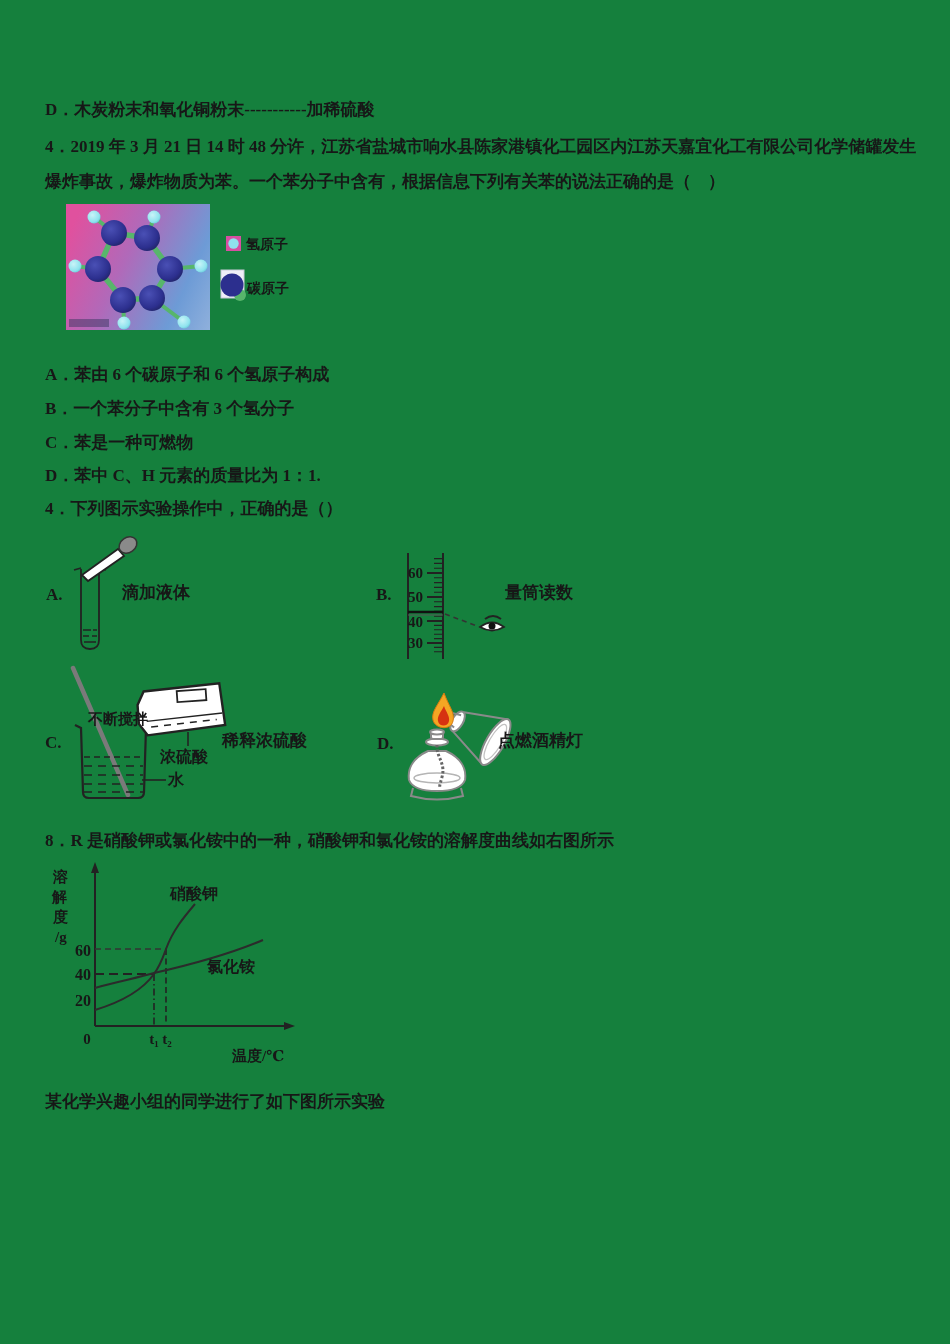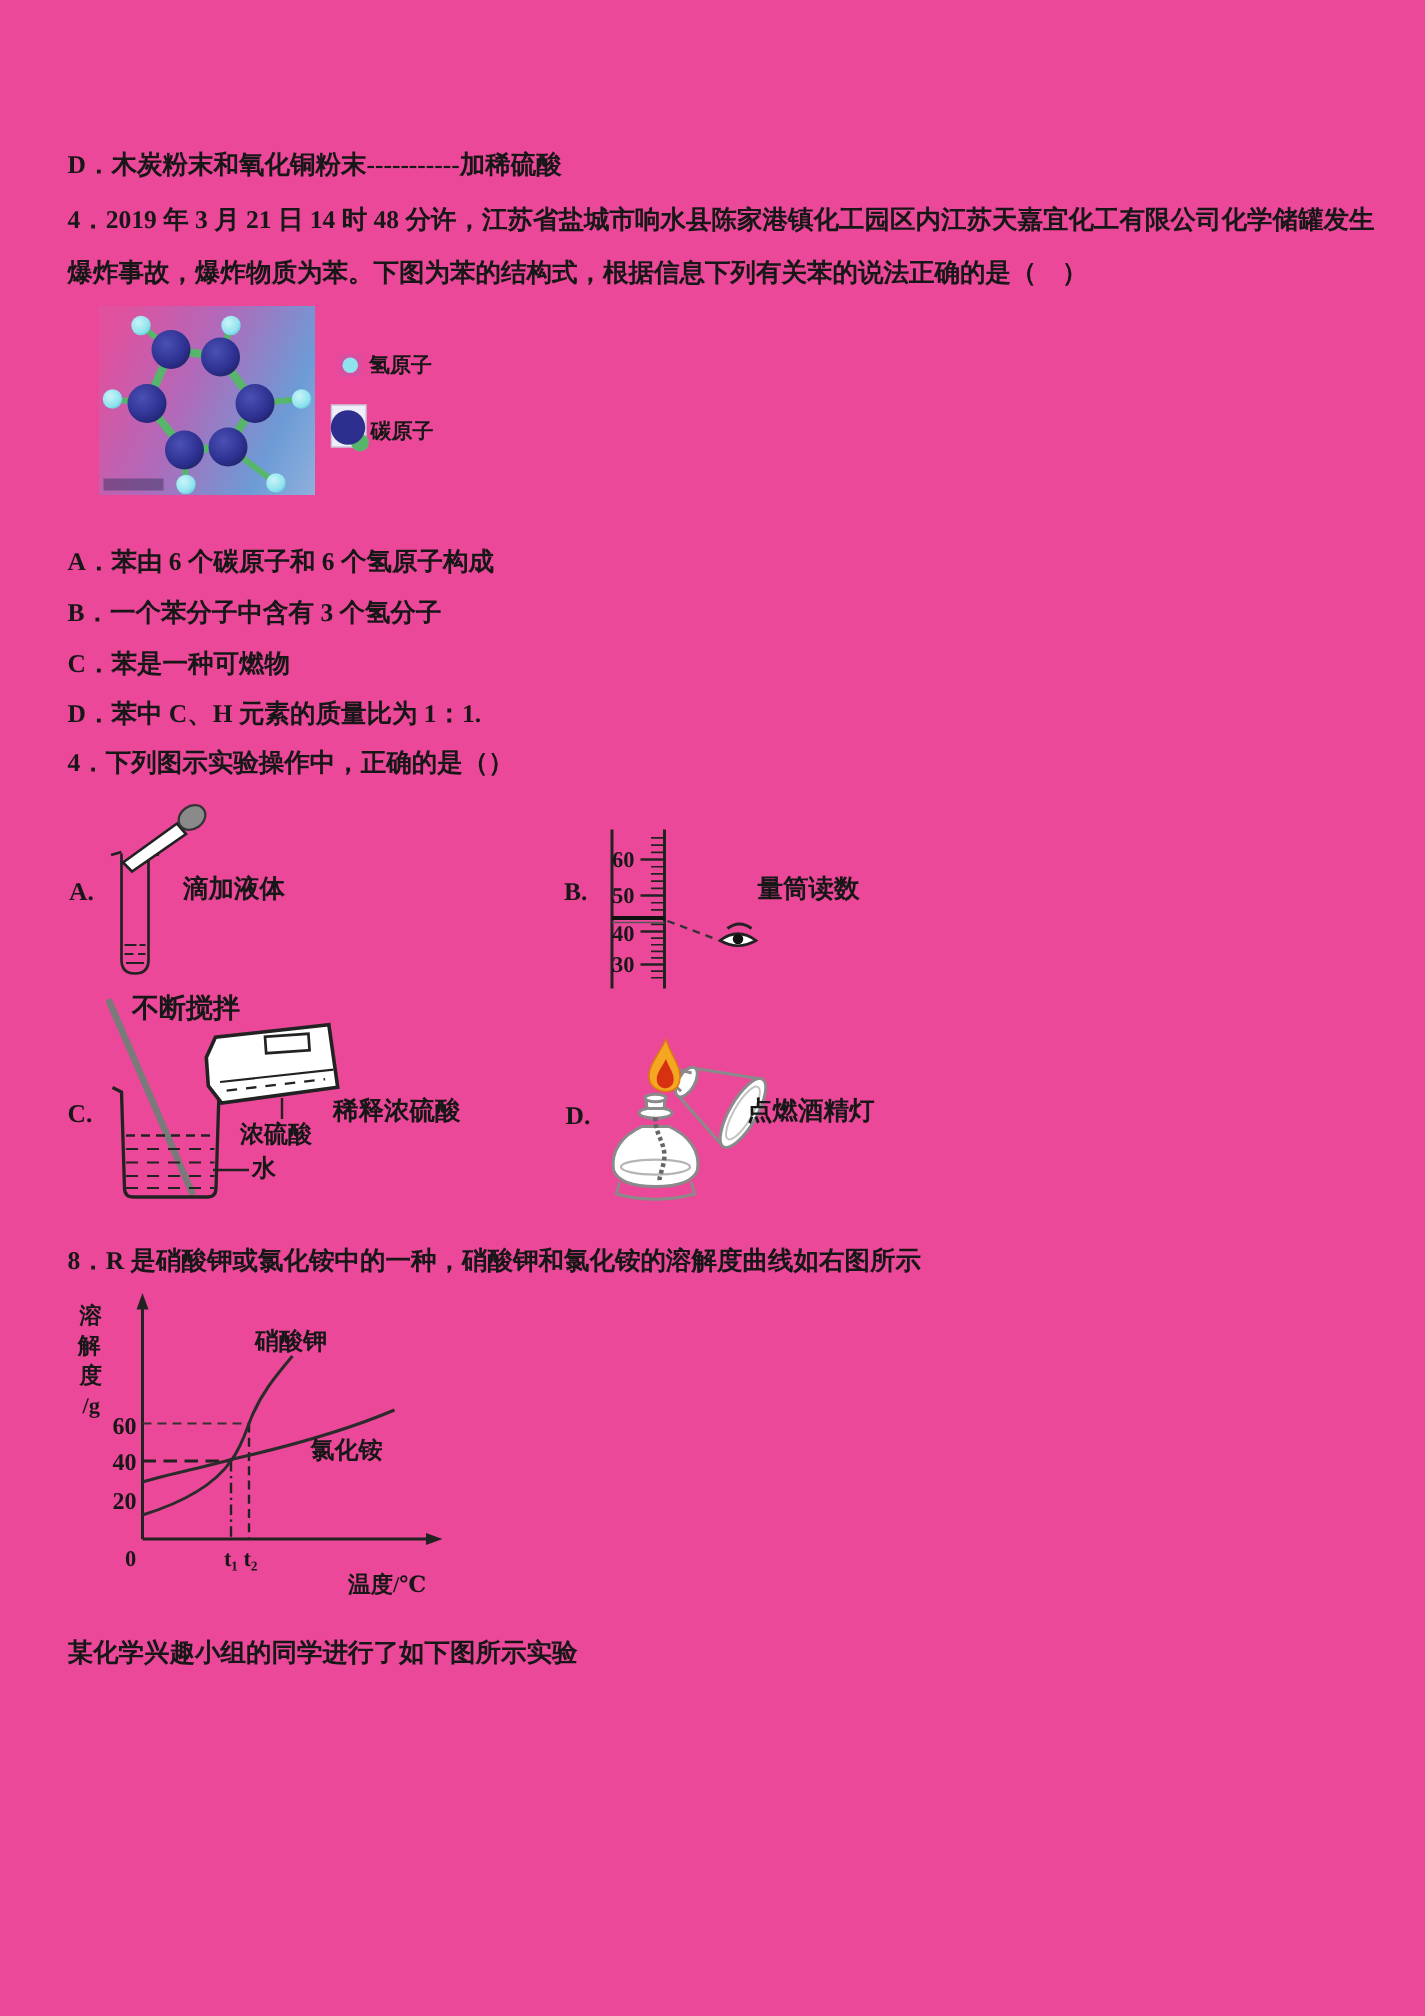--- a/index.html
+++ b/index.html
@@ -1,35 +1,35 @@
 <!DOCTYPE html>
 <html><head>
 <meta charset="utf-8">
 <style>
   html,body{margin:0;padding:0;background:#ffffff;}
-  .page{position:relative;width:950px;height:1344px;background:#ec4899;overflow:hidden;
+  .page{position:relative;width:950px;height:1344px;background:#15803d;overflow:hidden;
         font-family:"Liberation Serif","DejaVu Serif",serif;}
   .txt{position:absolute;font-weight:700;color:#171717;white-space:nowrap;line-height:1.2;}
   .fs17{font-size:17px;}
   .fs16{font-size:16px;}
-  .fs15{font-size:18px;}
+  .fs15{font-size:15px;margin-top:48px;}
   .fs13{font-size:14px;text-align:center;}
   svg{position:absolute;overflow:visible;}
   svg text{font-family:"Liberation Serif","DejaVu Serif",serif;font-weight:700;fill:#171717;}
   .molbg{position:absolute;left:66px;top:204px;width:144px;height:126px;
          background:linear-gradient(115deg,#e0519e 8%,#b169b9 42%,#6d9bd6 78%,#8fb0dc 100%);}
 </style>
 </head>
 <body>
 
 <div class="page">
 
   <div class="txt fs17" style="left:45px;top:100px;">D．木炭粉末和氧化铜粉末-----------加稀硫酸</div>
   <div class="txt fs17" style="left:45px;top:137px;">4．2019 年 3 月 21 日 14 时 48 分许，江苏省盐城市响水县陈家港镇化工园区内江苏天嘉宜化工有限公司化学储罐发生</div>
-  <div class="txt fs17" style="left:45px;top:172px;">爆炸事故，爆炸物质为苯。下图为苯的结构式，根据信息下列有关苯的说法正确的是（　）</div>
+  <div class="txt fs17" style="left:45px;top:172px;">爆炸事故，爆炸物质为苯。一个苯分子中含有，根据信息下列有关苯的说法正确的是（　）</div>
 
   <div class="molbg"></div>
   <svg style="left:66px;top:204px;" width="144" height="126" viewBox="0 0 144 126">
     <defs>
       <radialGradient id="cg" cx="38%" cy="35%" r="75%">
         <stop offset="0%" stop-color="#4a50b5"></stop>
           <stop offset="70%" stop-color="#2c2f8e"></stop>
           <stop offset="100%" stop-color="#1f2260"></stop>
       </radialGradient>
       <radialGradient id="hg" cx="38%" cy="35%" r="75%">

